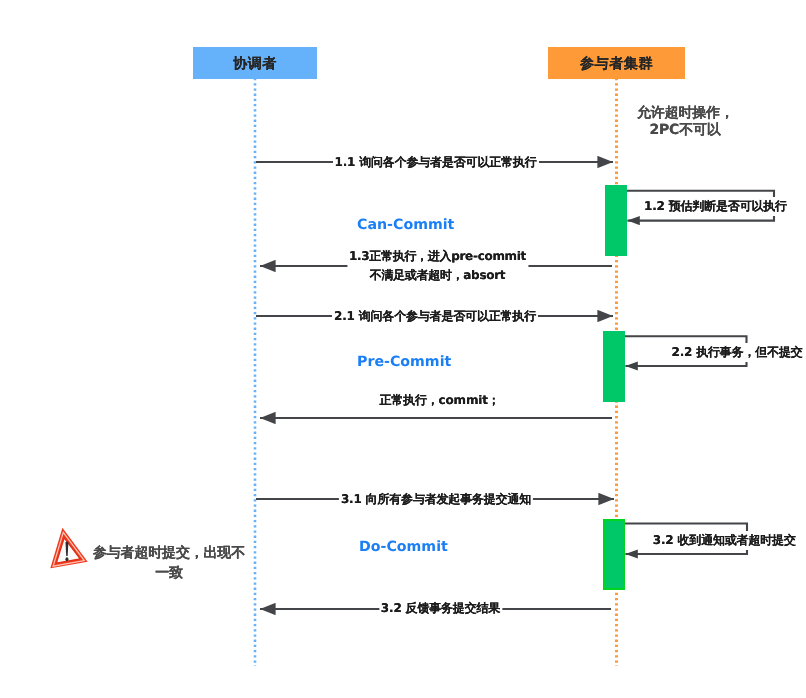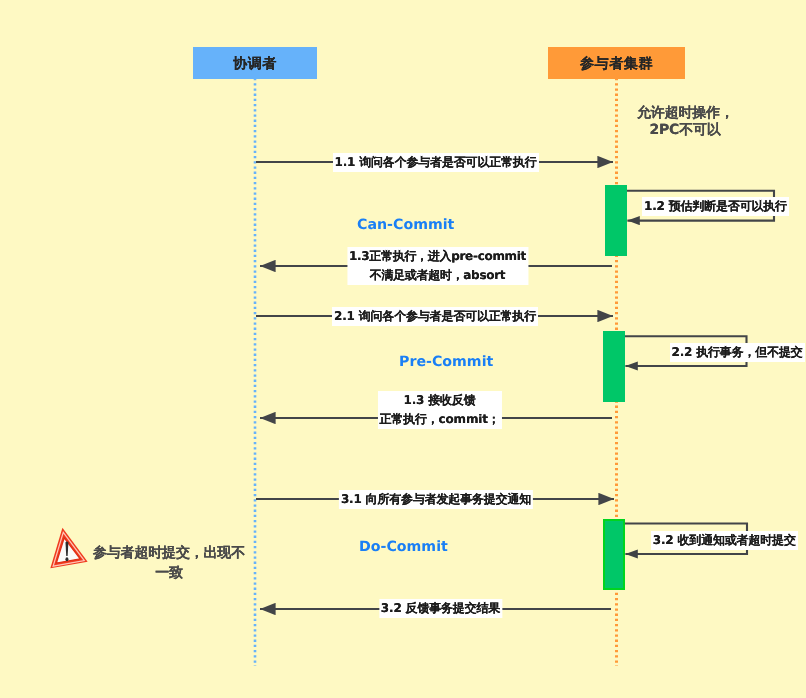--- a/index.html
+++ b/index.html
@@ -1,20 +1,20 @@
 <!DOCTYPE html>
 <html><head>
 <meta charset="utf-8">
 <title>3PC Sequence Diagram</title>
 <style>
   html,body{margin:0;padding:0;background:#000;width:806px;height:698px;overflow:hidden;}
   body{font-family:"Liberation Sans","DejaVu Sans",sans-serif;-webkit-font-smoothing:antialiased;text-rendering:geometricPrecision;}
   #stage{will-change:transform;}
   .msglabel,.phase,.note,.pbox{transform-style:preserve-3d;}
-  #stage{position:relative;width:806px;height:698px;background:#fef9c3;overflow:hidden;}
+  #stage{position:relative;width:806px;height:698px;background:#ffffff;overflow:hidden;}
   svg#wires{position:absolute;left:0;top:0;width:806px;height:698px;pointer-events:none;}
 
   .pbox{position:absolute;display:flex;align-items:center;justify-content:center;
         font-family:"DejaVu Sans","Liberation Sans",sans-serif;
         font-weight:bold;font-size:14.2px;color:#262626;letter-spacing:0.4px;
         padding-top:2px;box-sizing:border-box;
         text-shadow:0 0 0.45px currentColor;}
 
   .actbar{position:absolute;}
 
@@ -77,21 +77,21 @@
   <div class="actbar" style="left:603px;top:519px;width:22px;height:71px;background:#00c768;border:2px solid #00d41f;box-sizing:border-box;"></div>
 
   <div class="pbox" style="left:193px;top:47px;width:124px;height:32px;background:#66b2fa;">
     <span>协调者</span>
   </div>
   <div class="pbox" style="left:548px;top:47px;width:137px;height:32px;background:#ff9a38;">
     <span>参与者集群</span>
   </div>
 
   <div class="phase" style="left:357px;top:200.7px;margin-top:16px;">Can-Commit</div>
-  <div class="phase" style="left:357px;top:353.7px;margin-left:42px;">Pre-Commit</div>
+  <div class="phase" style="left:357px;top:353.7px;">Pre-Commit</div>
   <div class="phase" style="left:359px;top:538.7px;">Do-Commit</div>
 
   <div class="note" style="left:637px;top:104.5px;width:96px;line-height:17px;">
     <div>允许超时操作，</div>
     <div>2PC不可以</div>
   </div>
   <div class="note" style="left:91px;top:542.5px;width:156px;">
     <div>参与者超时提交，出现不</div>
     <div>一致</div>
   </div>
@@ -103,21 +103,20 @@
   <div class="msglabel" style="left:437.5px;top:247px;letter-spacing:-0.3px;">
     <div>1.3正常执行，进入pre-commit</div>
     <div>不满足或者超时，absort</div>
   </div>
 
   <div class="msglabel" style="left:435px;top:307px;">2.1 询问各个参与者是否可以正常执行</div>
 
   <div class="msglabel" style="left:669.5px;top:343px;transform:none;">2.2 执行事务，但不提交</div>
 
   <div class="msglabel" style="left:439.5px;top:391px;">
-    <div>1.3 接收反馈</div>
     <div>正常执行，commit；</div>
   </div>
 
   <div class="msglabel" style="left:436px;top:490px;">3.1 向所有参与者发起事务提交通知</div>
 
   <div class="msglabel" style="left:650.8px;top:531px;transform:none;">3.2 收到通知或者超时提交</div>
 
   <div class="msglabel" style="left:440.5px;top:599px;">3.2 反馈事务提交结果</div>
 
   <div class="warn" style="left:42px;top:522px;width:48px;height:52px;">

